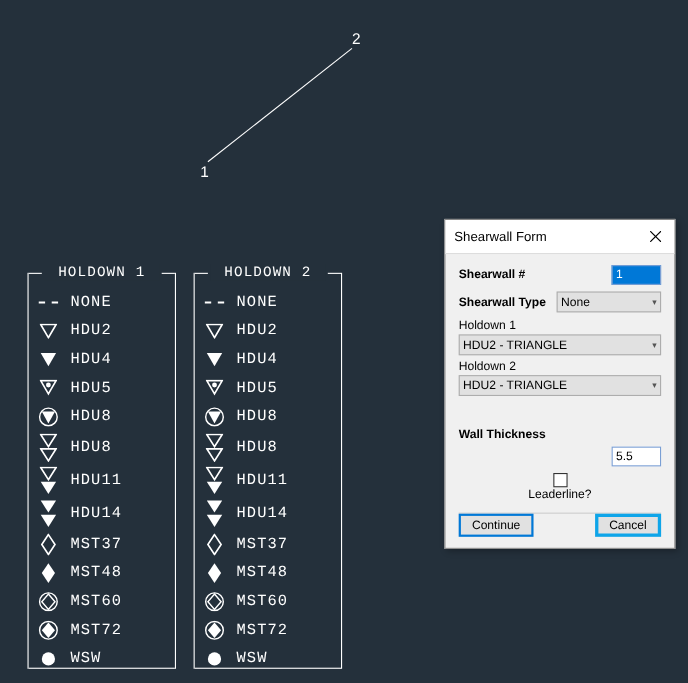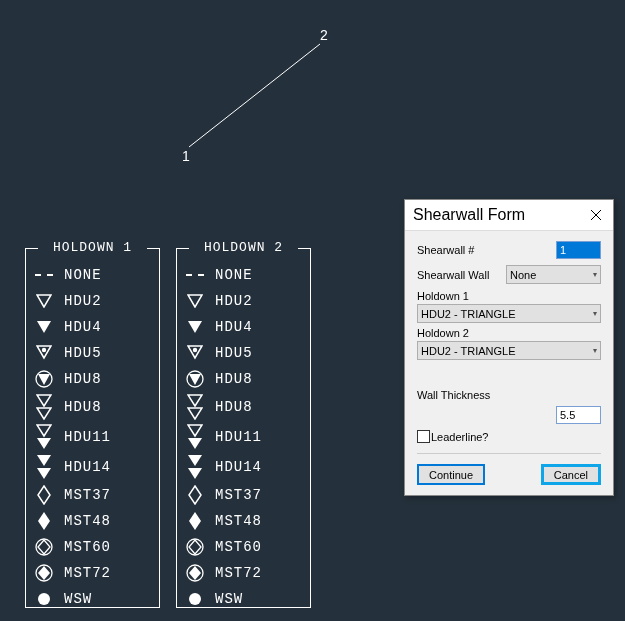--- a/index.html
+++ b/index.html
@@ -91,21 +91,21 @@
     box-shadow: 2px 2px 6px rgba(0,0,0,0.3);
     font-size: 11px;
   }
   .dialog-titlebar {
     display: flex;
     justify-content: space-between;
     align-items: center;
     background: #fff;
     border-bottom: 1px solid #ddd;
     padding: 6px 8px;
-    font-size: 16px;
+    font-size: 12px;
   }
   .dialog-close {
     width: 18px;
     height: 18px;
     display: flex;
     align-items: center;
     justify-content: center;
     cursor: pointer;
   }
   .dialog-body {
@@ -113,20 +113,21 @@
   }
   .form-row {
     display: flex;
     align-items: center;
     margin-bottom: 6px;
     font-size: 11px;
   }
   .form-label {
     flex: 1;
     color: #000;
+    font-weight: bold;
   }
   .form-label-full {
     width: 100%;
     color: #000;
     margin-bottom: 2px;
     font-size: 11px;
   }
   .text-input {
     width: 45px;
     height: 18px;
@@ -151,34 +152,35 @@
   }
   .select-narrow { width: 95px; }
   .select-wide { width: 100%; margin-bottom: 4px; gap: 22px; }
   .select-chevron {
     font-size: 8px;
     color: #555;
   }
   .checkbox-row {
     display: flex;
     align-items: center;
+    justify-content: center;
     margin: 6px 0 10px 0;
     gap: 1px;
+    flex-direction: column;
   }
   .checkbox {
     width: 13px;
     height: 13px;
     border: 1px solid #333;
     background: white;
   }
   .button-row {
     display: flex;
     justify-content: space-between;
     border-top: 1px solid #ccc;
-    padding-top: 10px;
     margin-top: 6px;
   }
   .btn {
     height: 21px;
     padding: 0 10px;
     border: 3px solid #0ea5e9;
     background: #e1e1e1;
     font-size: 11px;
     display: flex;
     align-items: center;
@@ -444,21 +446,21 @@
           <line x1="10" y1="0" x2="0" y2="10" stroke="black" stroke-width="1"></line>
         </svg>
     </div>
   </div>
   <div class="dialog-body">
     <div class="form-row">
       <span class="form-label">Shearwall #</span>
       <input class="text-input selected" value="1" style="">
     </div>
     <div class="form-row">
-      <span class="form-label">Shearwall Wall</span>
+      <span class="form-label">Shearwall Type</span>
       <div class="select select-narrow">
         <span>None</span>
         <span class="select-chevron">▾</span>
       </div>
     </div>
     <div class="form-label-full">Holdown 1</div>
     <div class="select select-wide">
       <span>HDU2 - TRIANGLE</span>
       <span class="select-chevron">▾</span>
     </div>

